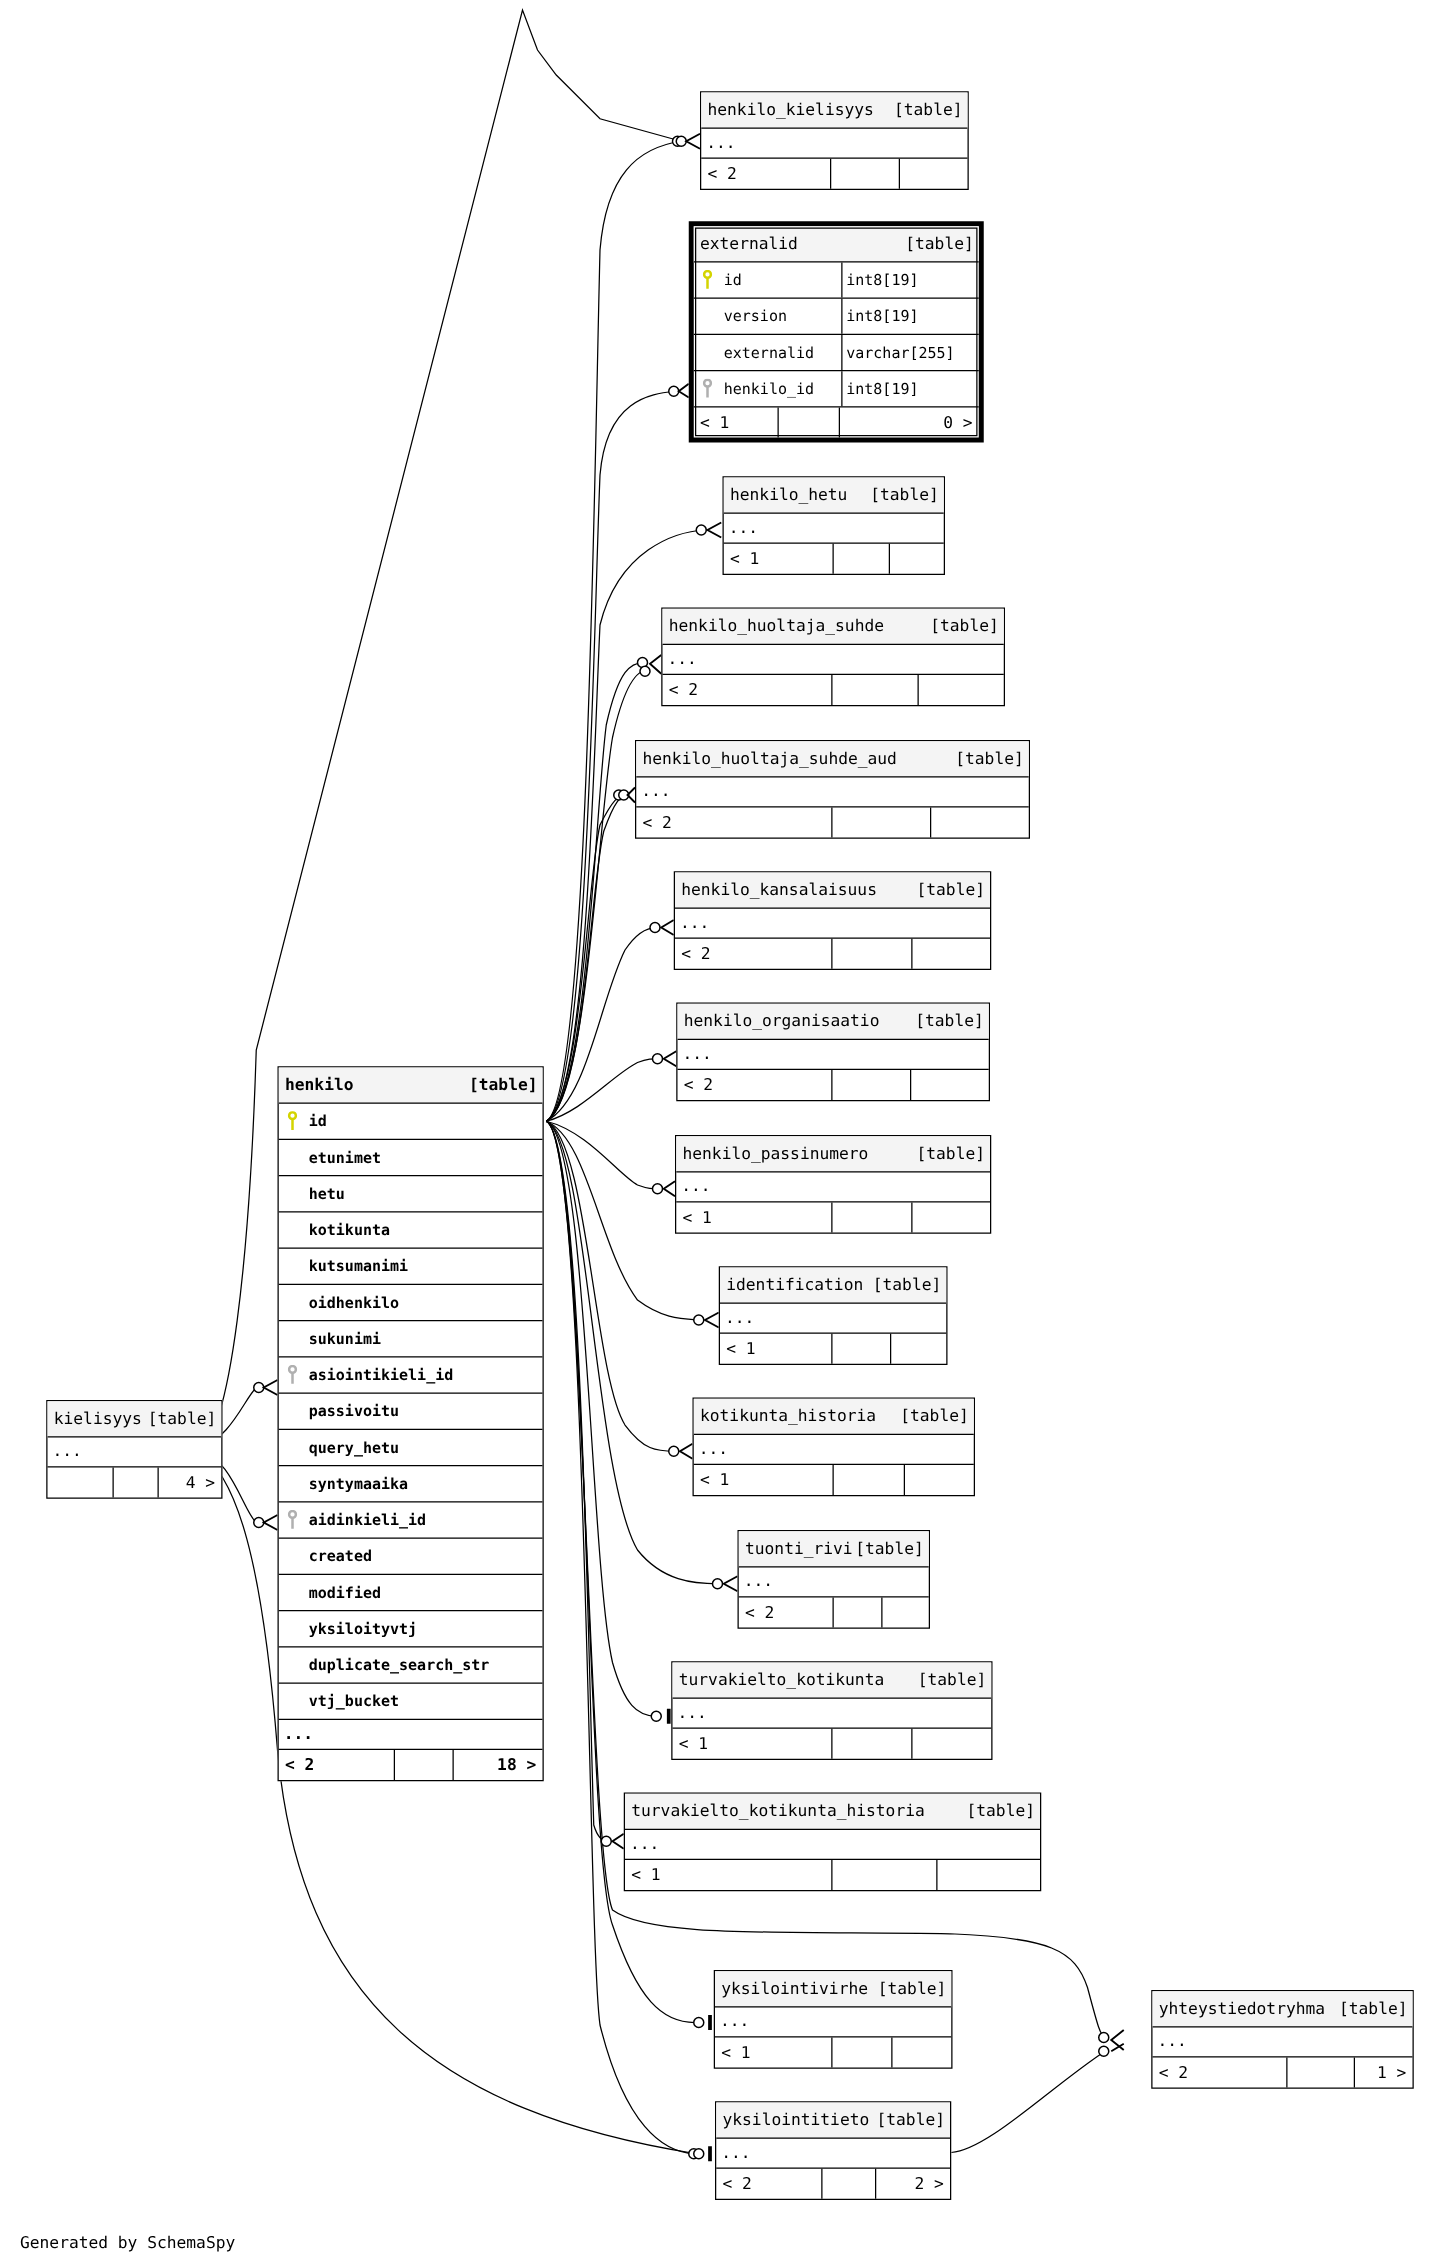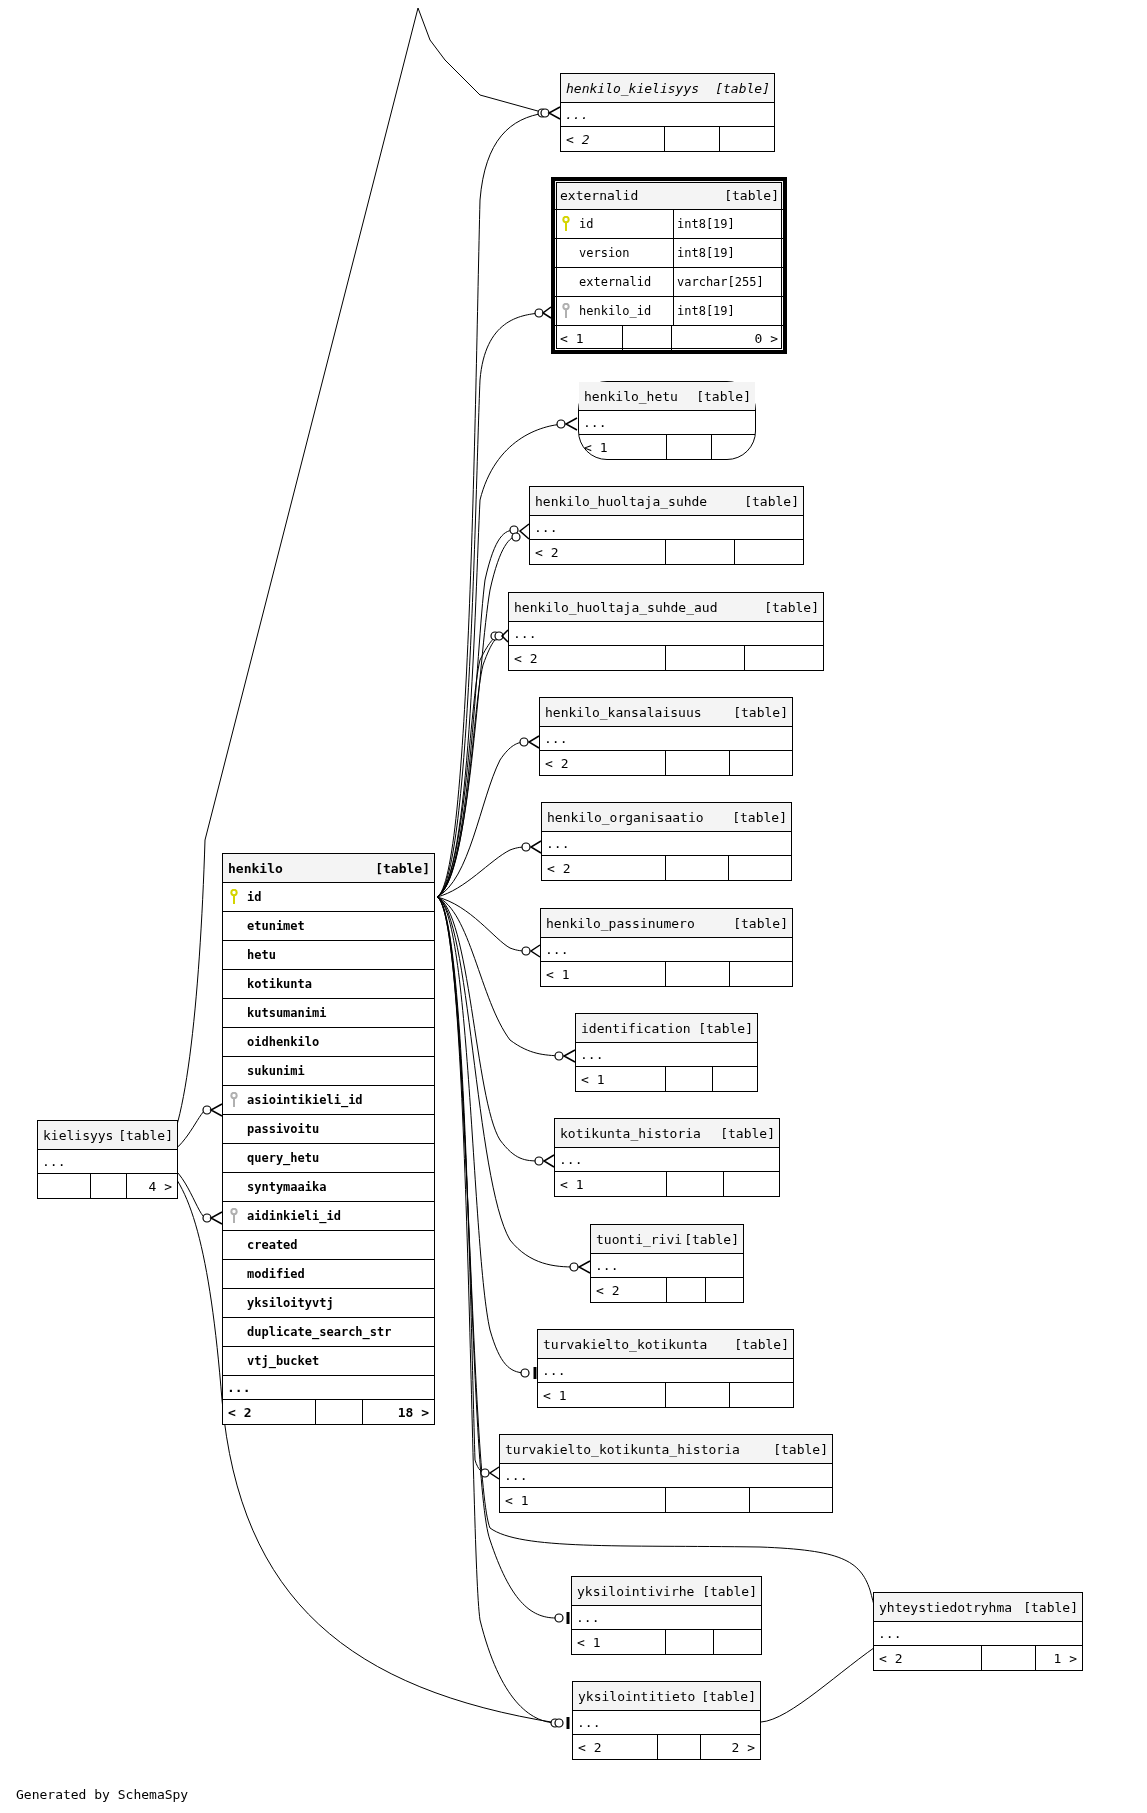--- a/index.html
+++ b/index.html
@@ -104,21 +104,21 @@
     <path d="M222,1212 L211,1218 L222,1224"></path>
     <path d="M899,1624 L889,1632 L899,1640 M899,1635 L889,1641"></path>
   </g>
   <g stroke="#000" stroke-width="3">
     <line x1="535" y1="1367" x2="535" y2="1379"></line>
     <line x1="568" y1="1612" x2="568" y2="1624"></line>
     <line x1="568" y1="1717" x2="568" y2="1729"></line>
   </g>
 </svg>
 
-<div class="tbl" style="left:560px;top:73px;width:215px;font-style:italic;">
+<div class="tbl" style="left:560px;top:73px;width:215px;">
   <div class="hdr">
       <span>henkilo_kielisyys</span>
       <span>[table]</span>
     </div>
   <div class="ell">...</div>
   <div class="ftr">
       <div style="width:103px">&lt; 2</div>
       <div style="width:55px"></div>
       <div style="flex:1"></div>
     </div>
@@ -159,21 +159,21 @@
     <span class="cname">henkilo_id</span>
     <span class="ctype">int8[19]</span>
   </div>
   <div class="ftr">
       <div style="width:67px">&lt; 1</div>
       <div style="width:49px"></div>
       <div class="r" style="flex:1">0 &gt;</div>
     </div>
 </div>
 
-<div class="tbl" style="left:578px;top:381px;width:178px;border-radius:29px;">
+<div class="tbl" style="left:578px;top:381px;width:178px;">
   <div class="hdr">
       <span>henkilo_hetu</span>
       <span>[table]</span>
     </div>
   <div class="ell">...</div>
   <div class="ftr">
       <div style="width:87px">&lt; 1</div>
       <div style="width:45px"></div>
       <div style="flex:1"></div>
     </div>
@@ -328,21 +328,21 @@
       <span>[table]</span>
     </div>
   <div class="ell">...</div>
   <div class="ftr">
       <div style="width:84px">&lt; 2</div>
       <div style="width:43px"></div>
       <div class="r" style="flex:1">2 &gt;</div>
     </div>
 </div>
 
-<div class="tbl" style="left:873px;top:1592px;width:210px;">
+<div class="tbl" style="left:921px;top:1592px;width:210px;">
   <div class="hdr">
       <span>yhteystiedotryhma</span>
       <span>[table]</span>
     </div>
   <div class="ell">...</div>
   <div class="ftr">
       <div style="width:107px">&lt; 2</div>
       <div style="width:54px"></div>
       <div class="r" style="flex:1">1 &gt;</div>
     </div>

